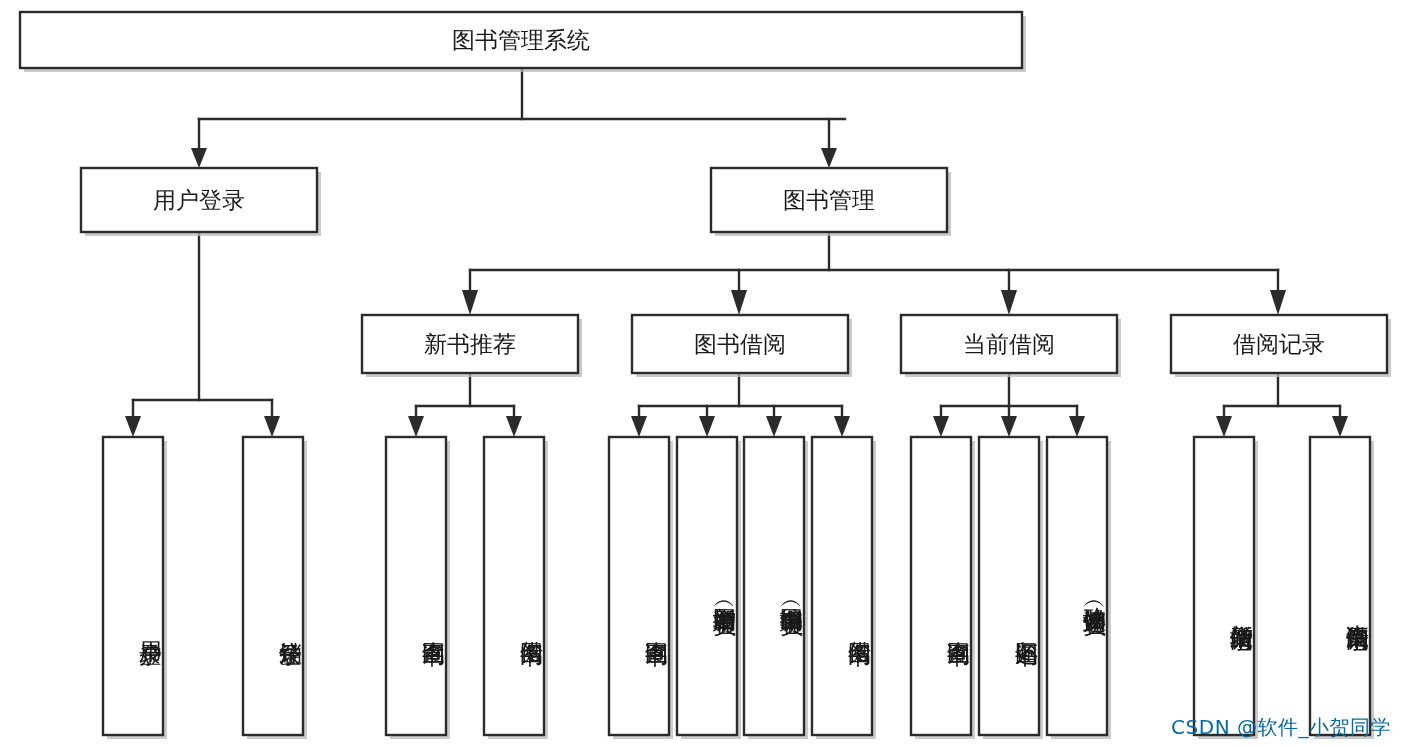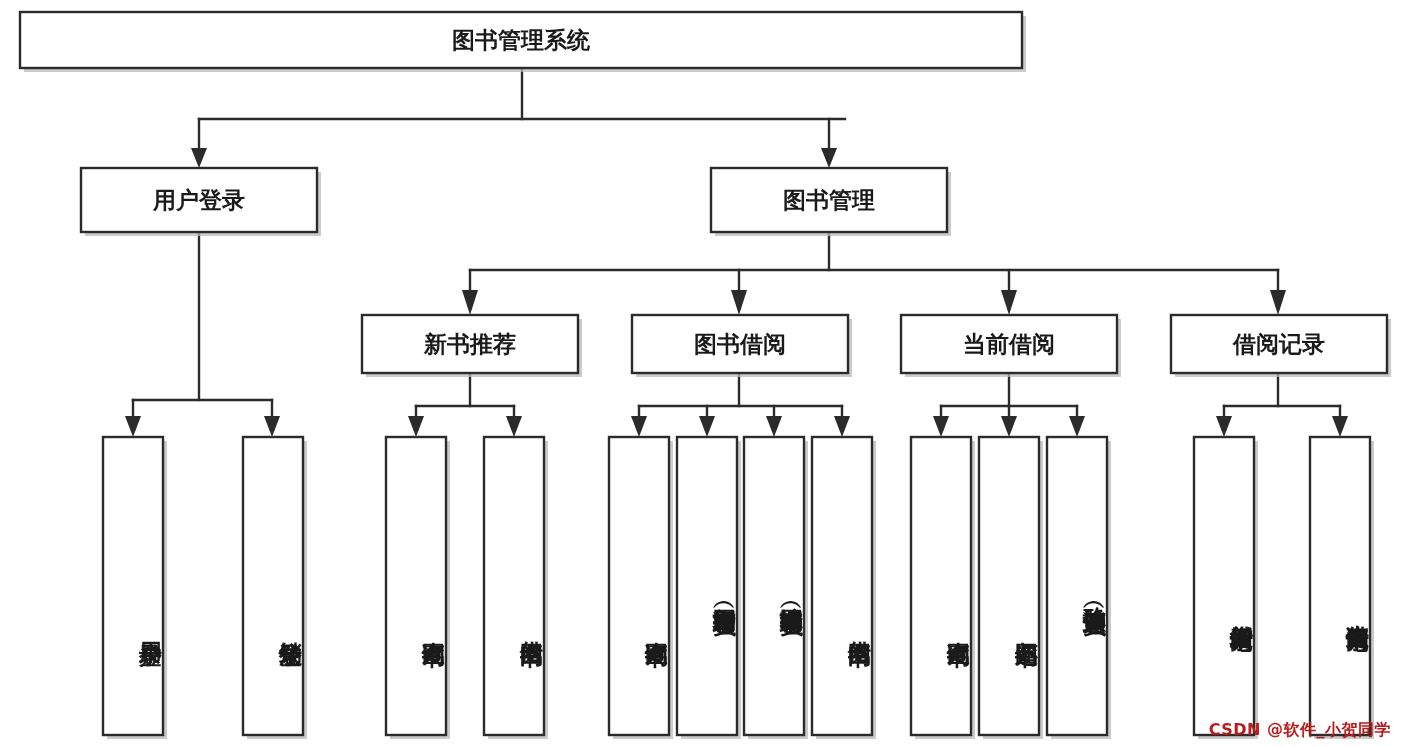--- a/index.html
+++ b/index.html
@@ -9,21 +9,20 @@
   }
   body {
     font-family: "DejaVu Sans", "Liberation Sans", sans-serif;
   }
   #diagram-root {
     position: relative;
     width: 1405px;
     height: 747px;
     background: #ffffff;
     overflow: hidden;
-    font-weight: bold;
   }
   svg#tree-svg {
     position: absolute;
     left: 0;
     top: 0;
     width: 1405px;
     height: 747px;
   }
   .node-box {
     fill: #ffffff;
@@ -65,22 +64,22 @@
     align-items: flex-start;
     justify-content: center;
     white-space: nowrap;
     pointer-events: none;
   }
   .watermark {
     position: absolute;
     right: 14px;
     bottom: 6px;
     font-family: "DejaVu Sans", "Liberation Sans", sans-serif;
-    font-size: 16px;
-    color: #b91c1c;
+    font-size: 20px;
+    color: #0369a1;
     white-space: nowrap;
     letter-spacing: 0.5px;
   }
 </style>
 </head>
 <body>
 
 <div id="diagram-root">
 
   <svg id="tree-svg" viewBox="0 0 1405 747">

